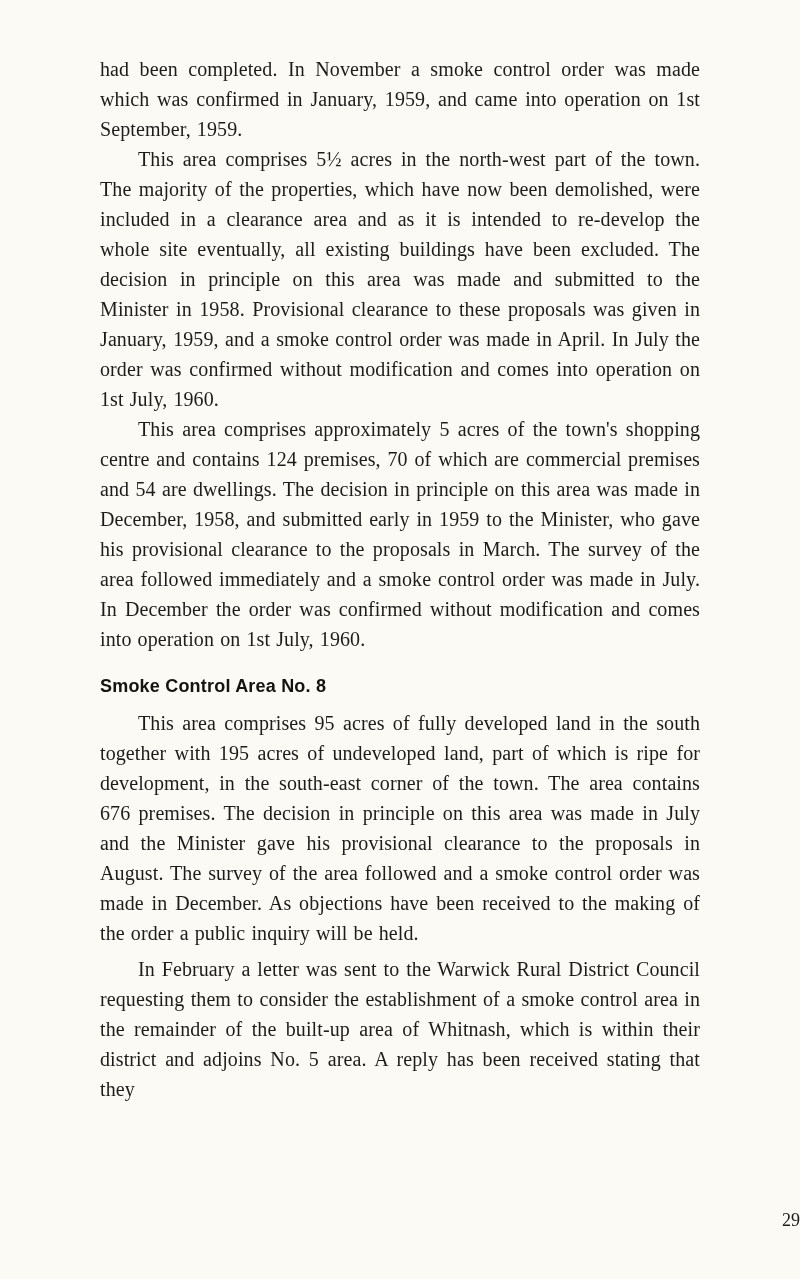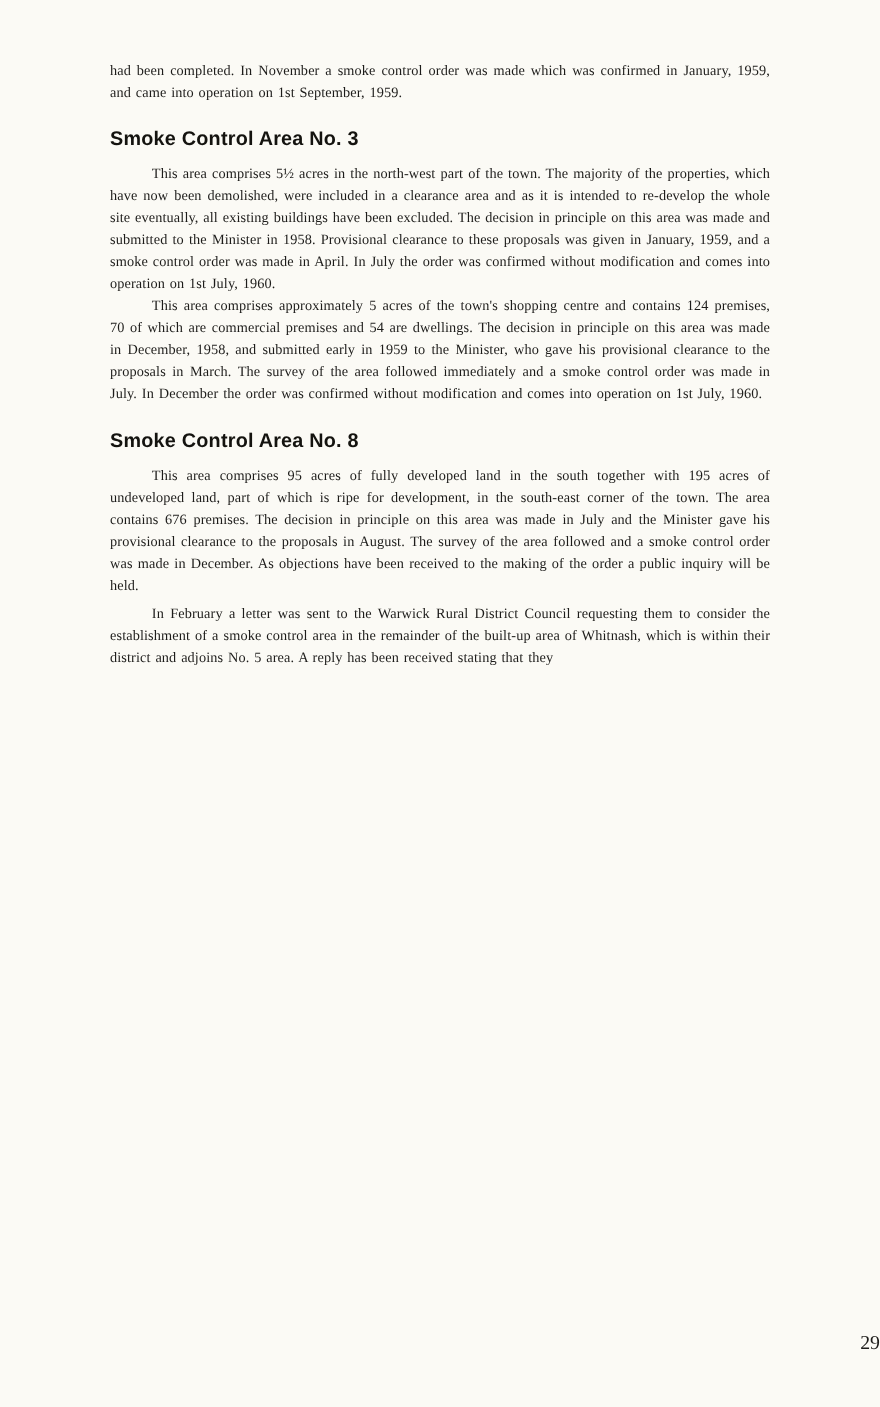--- a/index.html
+++ b/index.html
@@ -17,22 +17,22 @@
   }
   .page {
     box-sizing: border-box;
     width: 800px;
     height: 1279px;
     padding: 54px 100px 40px 100px;
     position: relative;
   }
   .body-text p {
     margin: 0;
-    font-size: 13px;
-    line-height: 20px;
+    font-size: 20px;
+    line-height: 30px;
     text-align: justify;
     text-indent: 38px;
     letter-spacing: 0.1px;
     word-spacing: 1px;
   }
   .body-text p.no-indent {
     text-indent: 0;
   }
   .body-text section p + p {
     margin-top: 6px;
@@ -59,21 +59,20 @@
 </style>
 </head>
 <body>
 
 <div class="page">
   <div class="body-text">
 
     <p class="no-indent">had been completed. In November a smoke control order was made which was confirmed in January, 1959, and came into operation on 1st September, 1959.</p>
 
     <section>
-      <h2 class="section-heading">Smoke Control Area No. 3</h2>
       <p>This area comprises 5½ acres in the north-west part of the town. The majority of the properties, which have now been demolished, were included in a clearance area and as it is intended to re-develop the whole site eventually, all existing buildings have been excluded. The decision in principle on this area was made and submitted to the Minister in 1958. Provisional clearance to these proposals was given in January, 1959, and a smoke control order was made in April. In July the order was confirmed without modification and comes into operation on 1st July, 1960.</p>
     </section>
 
     <section>
       <p>This area comprises approximately 5 acres of the town's shopping centre and contains 124 premises, 70 of which are commercial premises and 54 are dwellings. The decision in principle on this area was made in December, 1958, and submitted early in 1959 to the Minister, who gave his provisional clearance to the proposals in March. The survey of the area followed immediately and a smoke control order was made in July. In December the order was confirmed without modification and comes into operation on 1st July, 1960.</p>
     </section>
 
     <section>
       <h2 class="section-heading">Smoke Control Area No. 8</h2>
       <p>This area comprises 95 acres of fully developed land in the south together with 195 acres of undeveloped land, part of which is ripe for development, in the south-east corner of the town. The area contains 676 premises. The decision in principle on this area was made in July and the Minister gave his provisional clearance to the proposals in August. The survey of the area followed and a smoke control order was made in December. As objections have been received to the making of the order a public inquiry will be held.</p>

